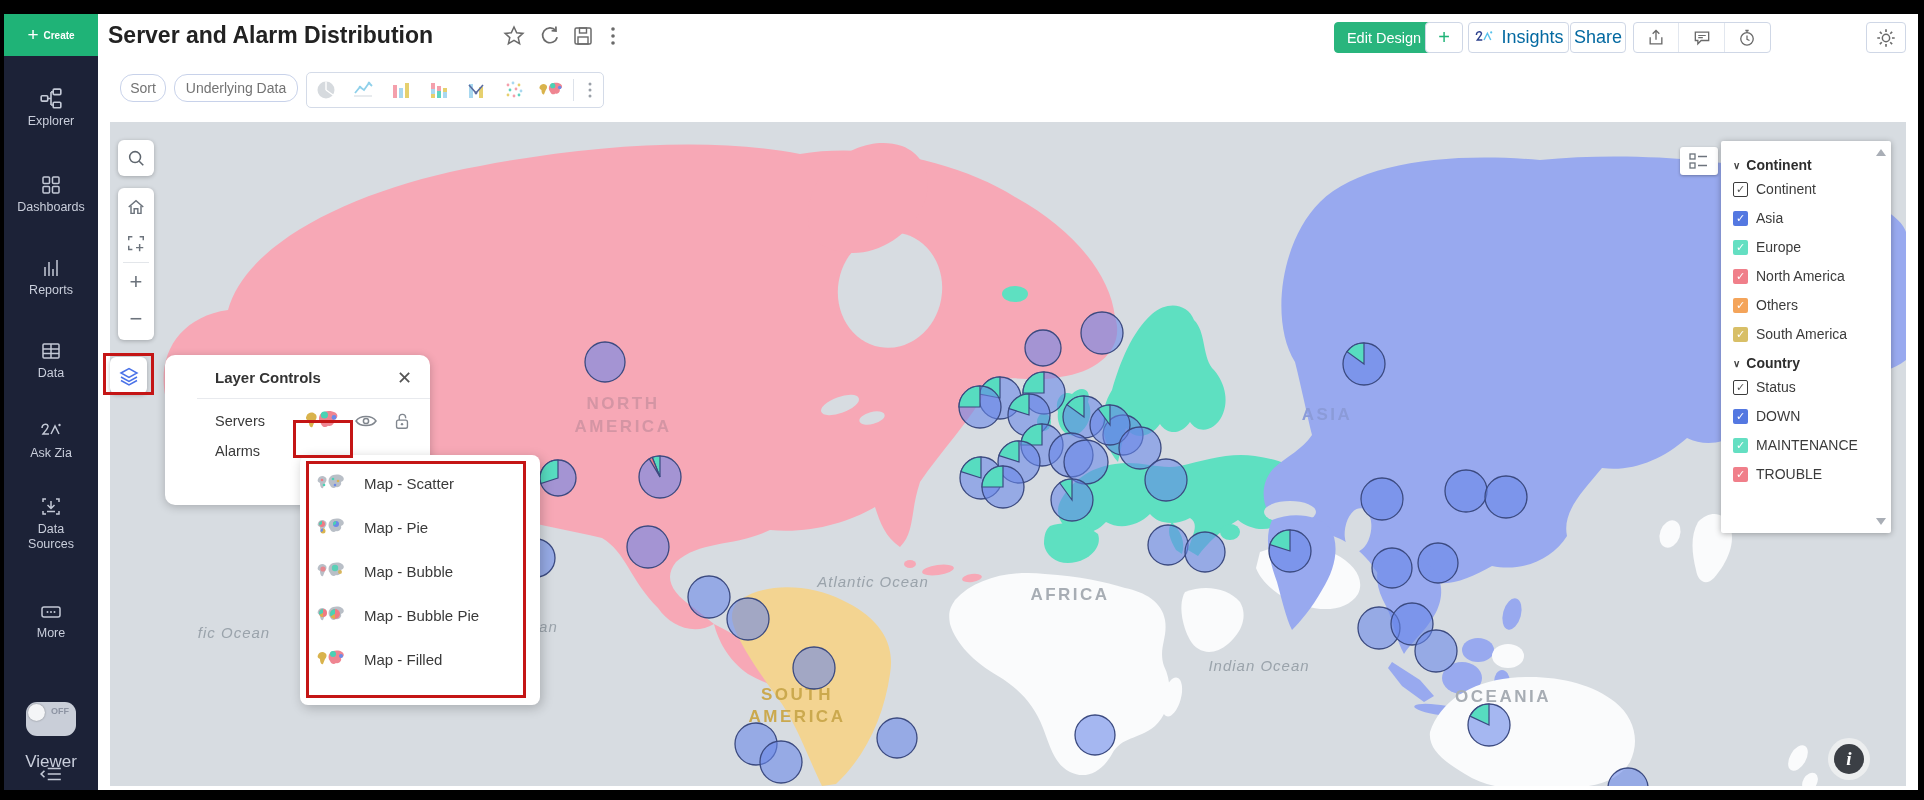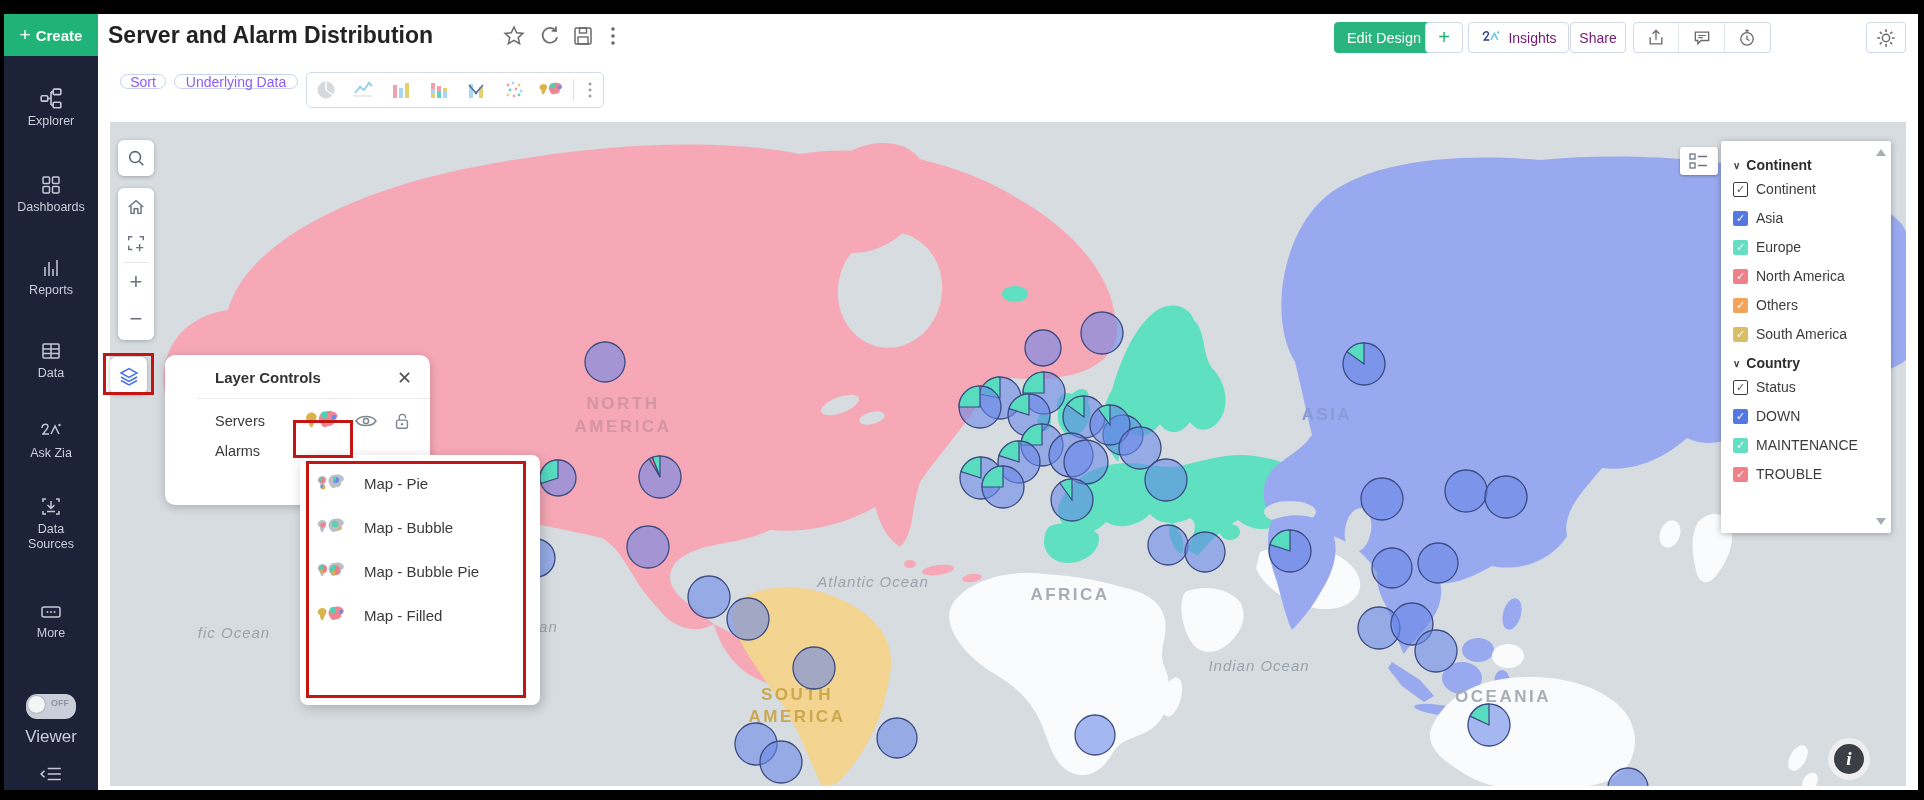--- a/index.html
+++ b/index.html
@@ -5,53 +5,53 @@
   * { margin:0; padding:0; box-sizing:border-box; }
   html,body { width:1924px; height:800px; background:#000; overflow:hidden;
     font-family:"Liberation Sans", sans-serif; }
   #app { position:absolute; left:4px; top:14px; width:1914px; height:776px; background:#fff; overflow:hidden; }
 
   
   #sidebar { position:absolute; left:0; top:0; width:94px; height:776px; background:#1c2237; }
   #create-btn { position:absolute; left:0; top:0; width:94px; height:42px; background:#1fb377;
     color:#fff; display:flex; align-items:center; justify-content:center; gap:5px; cursor:pointer; }
   #create-btn .plus { font-size:19px; font-weight:400; }
-  #create-btn .lbl { font-size:15px; font-weight:600; }
+  #create-btn .lbl { font-size:10px; font-weight:600; }
   .nav-item { position:absolute; left:0; width:94px; text-align:center; color:#c9cedb; cursor:pointer; }
   .nav-item svg { display:block; margin:0 auto 4px auto; }
   .nav-item .nlbl { font-size:12.5px; line-height:15px; }
   .nav-stroke { fill:none; stroke:#c3c9d6; stroke-width:1.5; }
   #viewer-toggle { position:absolute; left:0; top:672px; width:94px; text-align:center; color:#c9cedb; }
-  #viewer-pill { width:50px; height:25px; border-radius:11px; background:#c9ced8; margin:8px auto;
+  #viewer-pill { width:50px; height:34px; border-radius:11px; background:#c9ced8; margin:16px auto;
     position:relative; cursor:pointer; }
   #viewer-pill .knob { position:absolute; left:2px; top:2px; width:17px; height:17px; border-radius:50%;
     background:#f4f5f7; box-shadow:0 0 2px rgba(0,0,0,.4); }
   #viewer-pill .state { position:absolute; right:7px; top:4px; font-size:9px; font-weight:700; color:#8d94a3; }
   #viewer-toggle .nlbl { font-size:17px; margin-top:5px; }
   #collapse-btn { position:absolute; left:33px; top:748px; cursor:pointer; }
 
   
   #page-title { position:absolute; left:104px; top:8px; font-size:23px; font-weight:700; color:#222; }
   .title-icon { position:absolute; top:10px; width:24px; height:24px; cursor:pointer; }
   .hbtn { position:absolute; top:8px; height:31px; border:1px solid #cfd7e6; border-radius:4px; background:#fff;
-    display:flex; align-items:center; justify-content:center; gap:6px; font-size:14px; color:#701a75; cursor:pointer; }
+    display:flex; align-items:center; justify-content:center; gap:6px; font-size:18px; color:#0369a1; cursor:pointer; }
   #edit-design-btn { left:1318px; width:100px; background:#29b57d; border-color:#29b57d; color:#fff; font-size:14.5px;margin-left:12px; }
   #add-btn { left:1421px; width:38px; color:#1fb377; font-size:20px; font-weight:400; }
   #insights-btn { left:1464px; width:101px; }
   #share-btn { left:1566px; width:56px; }
   #header-icon-group { position:absolute; left:1629px; top:8px; height:31px; width:138px; border:1px solid #cfd7e6;
     border-radius:4px; display:flex; background:#fff; }
   #header-icon-group .cell { width:46px; display:flex; align-items:center; justify-content:center;
     border-right:1px solid #e2e7ef; cursor:pointer; }
   #header-icon-group .cell:last-child { border-right:none; }
   #settings-btn { left:1862px; width:40px; }
 
   
-  .tbtn { position:absolute; top:60px; height:15px; border:1px solid #c8d2ea; border-radius:13px; background:#fff;
-    font-size:14px; color:#8b5cf6; display:flex; align-items:center; justify-content:center; cursor:pointer; }
+  .tbtn { position:absolute; top:60px; height:28px; border:1px solid #c8d2ea; border-radius:13px; background:#fff;
+    font-size:14px; color:#737373; display:flex; align-items:center; justify-content:center; cursor:pointer; }
   #sort-btn { left:116px; width:46px; }
   #underlying-btn { left:170px; width:124px; }
   #chart-type-group { position:absolute; left:302px; top:58px; width:298px; height:36px; border:1px solid #d4dbe8;
     border-radius:5px; background:#fff; display:flex; align-items:center; }
   #chart-type-group .ct { width:38px; height:34px; display:flex; align-items:center; justify-content:center; cursor:pointer; }
   #chart-type-group .sep { width:1px; height:22px; background:#dde2ea; margin:0 3px; }
 
   
   #map-wrap { position:absolute; left:106px; top:108px; width:1796px; height:664px; background:#8b5cf6; overflow:hidden; }
   .lbl-cont { font-family:"Liberation Sans",sans-serif; font-weight:700; font-size:17px; letter-spacing:2.5px; text-anchor:middle; }
@@ -559,20 +559,32 @@
     <div class="layer-row">
       <span class="nm">Alarms</span>
     </div>
   </div>
 
   <div id="map-menu">
     <div class="menu-item">
       <svg class="mini" width="30" height="20" viewBox="0 0 30 20">
         <path d="M2,6 C3,3 7,2 9,4 C11,5 11,8 9,10 L7,15 C5,16 4,13 4,10 C2,9 1,8 2,6 Z" fill="#b9bfc7"></path>
         <path d="M14,4 C17,1 23,1 26,3 C29,5 28,8 25,9 C26,12 23,15 20,14 C18,16 15,15 14,12 C12,10 12,6 14,4 Z" fill="#b9bfc7"></path>
+        <circle cx="6" cy="7" r="1.3" fill="#ef7b84"></circle>
+          <circle cx="17" cy="6" r="1.3" fill="#4ad2b4"></circle>
+        <circle cx="22" cy="8" r="1.3" fill="#d9b34c"></circle>
+          <circle cx="19" cy="12" r="1.3" fill="#6c8ae8"></circle>
+        <circle cx="8" cy="12" r="1.3" fill="#4ad2b4"></circle>
+      </svg>
+      <span>Map - Scatter</span>
+    </div>
+    <div class="menu-item">
+      <svg class="mini" width="30" height="20" viewBox="0 0 30 20">
+        <path d="M2,6 C3,3 7,2 9,4 C11,5 11,8 9,10 L7,15 C5,16 4,13 4,10 C2,9 1,8 2,6 Z" fill="#b9bfc7"></path>
+        <path d="M14,4 C17,1 23,1 26,3 C29,5 28,8 25,9 C26,12 23,15 20,14 C18,16 15,15 14,12 C12,10 12,6 14,4 Z" fill="#b9bfc7"></path>
         <circle cx="6" cy="7" r="3" fill="#ef7b84"></circle>
           <path d="M6,7 L6,4 A3,3 0 0 0 3.4,8.5 Z" fill="#4ad2b4"></path>
         <circle cx="7" cy="14" r="2.5" fill="#d9b34c"></circle>
           <path d="M7,14 L7,11.5 A2.5,2.5 0 0 0 4.8,15.2 Z" fill="#6c8ae8"></path>
         <circle cx="20" cy="7" r="3" fill="#6c8ae8"></circle>
           <path d="M20,7 L20,4 A3,3 0 0 0 17.4,8.5 Z" fill="#4ad2b4"></path>
       </svg>
       <span>Map - Pie</span>
     </div>
     <div class="menu-item">

